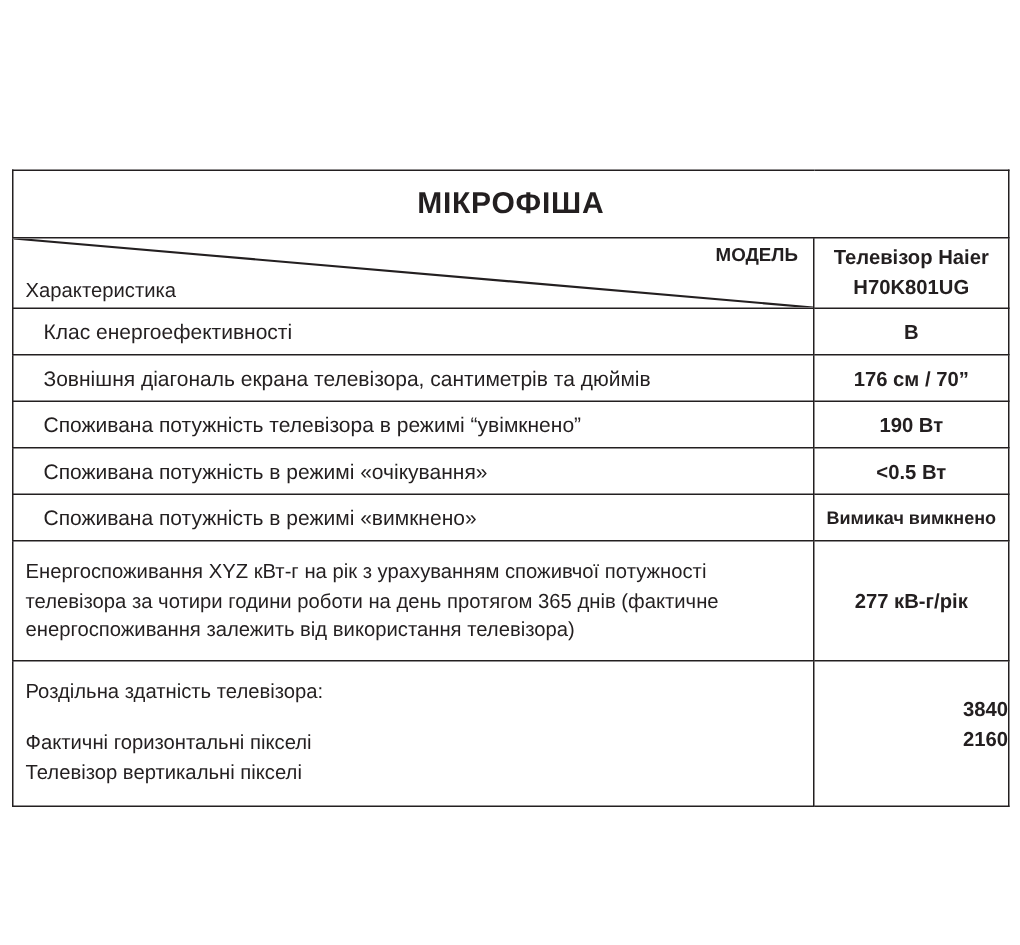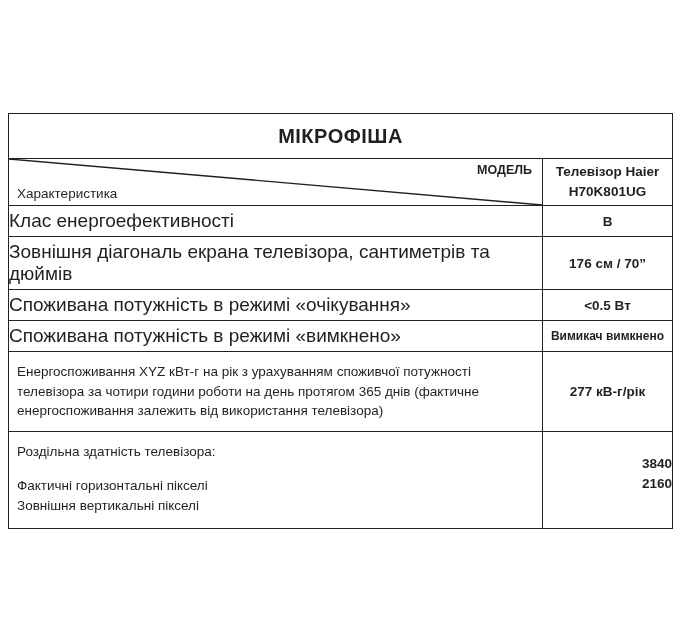--- a/index.html
+++ b/index.html
@@ -75,22 +75,22 @@
     padding: 0 4px !important;
     margin-top: 36px;
   }
   .head-right .brandline {
     display: block;
   }
   .head-right .modelline {
     display: block;
   }
   td.label {
-    font-size: 19px;
-    padding: 4px 0 !important;
+    font-size: 14px;
+    padding: 4px 20px !important;
     height: 22px;
   }
   td.value {
     font-size: 13.5px;
     font-weight: bold;
     text-align: center;
     padding: 4px 4px !important;
   }
   td.value.small {
     font-size: 12px;
@@ -155,39 +155,43 @@
 
       <tr>
         <td class="label">Клас енергоефективності</td>
         <td class="value">B</td>
       </tr>
       <tr>
         <td class="label">Зовнішня діагональ екрана телевізора, сантиметрів та дюймів</td>
         <td class="value">176 см / 70”</td>
       </tr>
       <tr>
+        <td class="label">Споживана потужність телевізора в режимі “увімкнено”</td>
+        <td class="value">190 Вт</td>
+      </tr>
+      <tr>
         <td class="label">Споживана потужність в режимі «очікування»</td>
         <td class="value">&lt;0.5 Вт</td>
       </tr>
       <tr>
         <td class="label">Споживана потужність в режимі «вимкнено»</td>
         <td class="value small">Вимикач вимкнено</td>
       </tr>
 
       <tr>
         <td class="block-label">Енергоспоживання XYZ  кВт-г на рік з урахуванням споживчої потужності телевізора за чотири години роботи на день протягом 365 днів (фактичне енергоспоживання залежить від використання телевізора)</td>
         <td class="block-value">277 кВ-г/рік</td>
       </tr>
 
       <tr>
         <td class="res-label">
           <span>Роздільна здатність телевізора:</span>
           <span class="spacer"></span>
           <span style="display:block">Фактичні горизонтальні пікселі</span>
-          <span style="display:block">Зовнішня вертикальні пікселі</span>
+          <span style="display:block">Телевізор вертикальні пікселі</span>
         </td>
         <td class="res-value">
           <span class="resline">3840</span>
           <span class="resline">2160</span>
         </td>
       </tr>
     </tbody>
   </table>
 </div>
 

